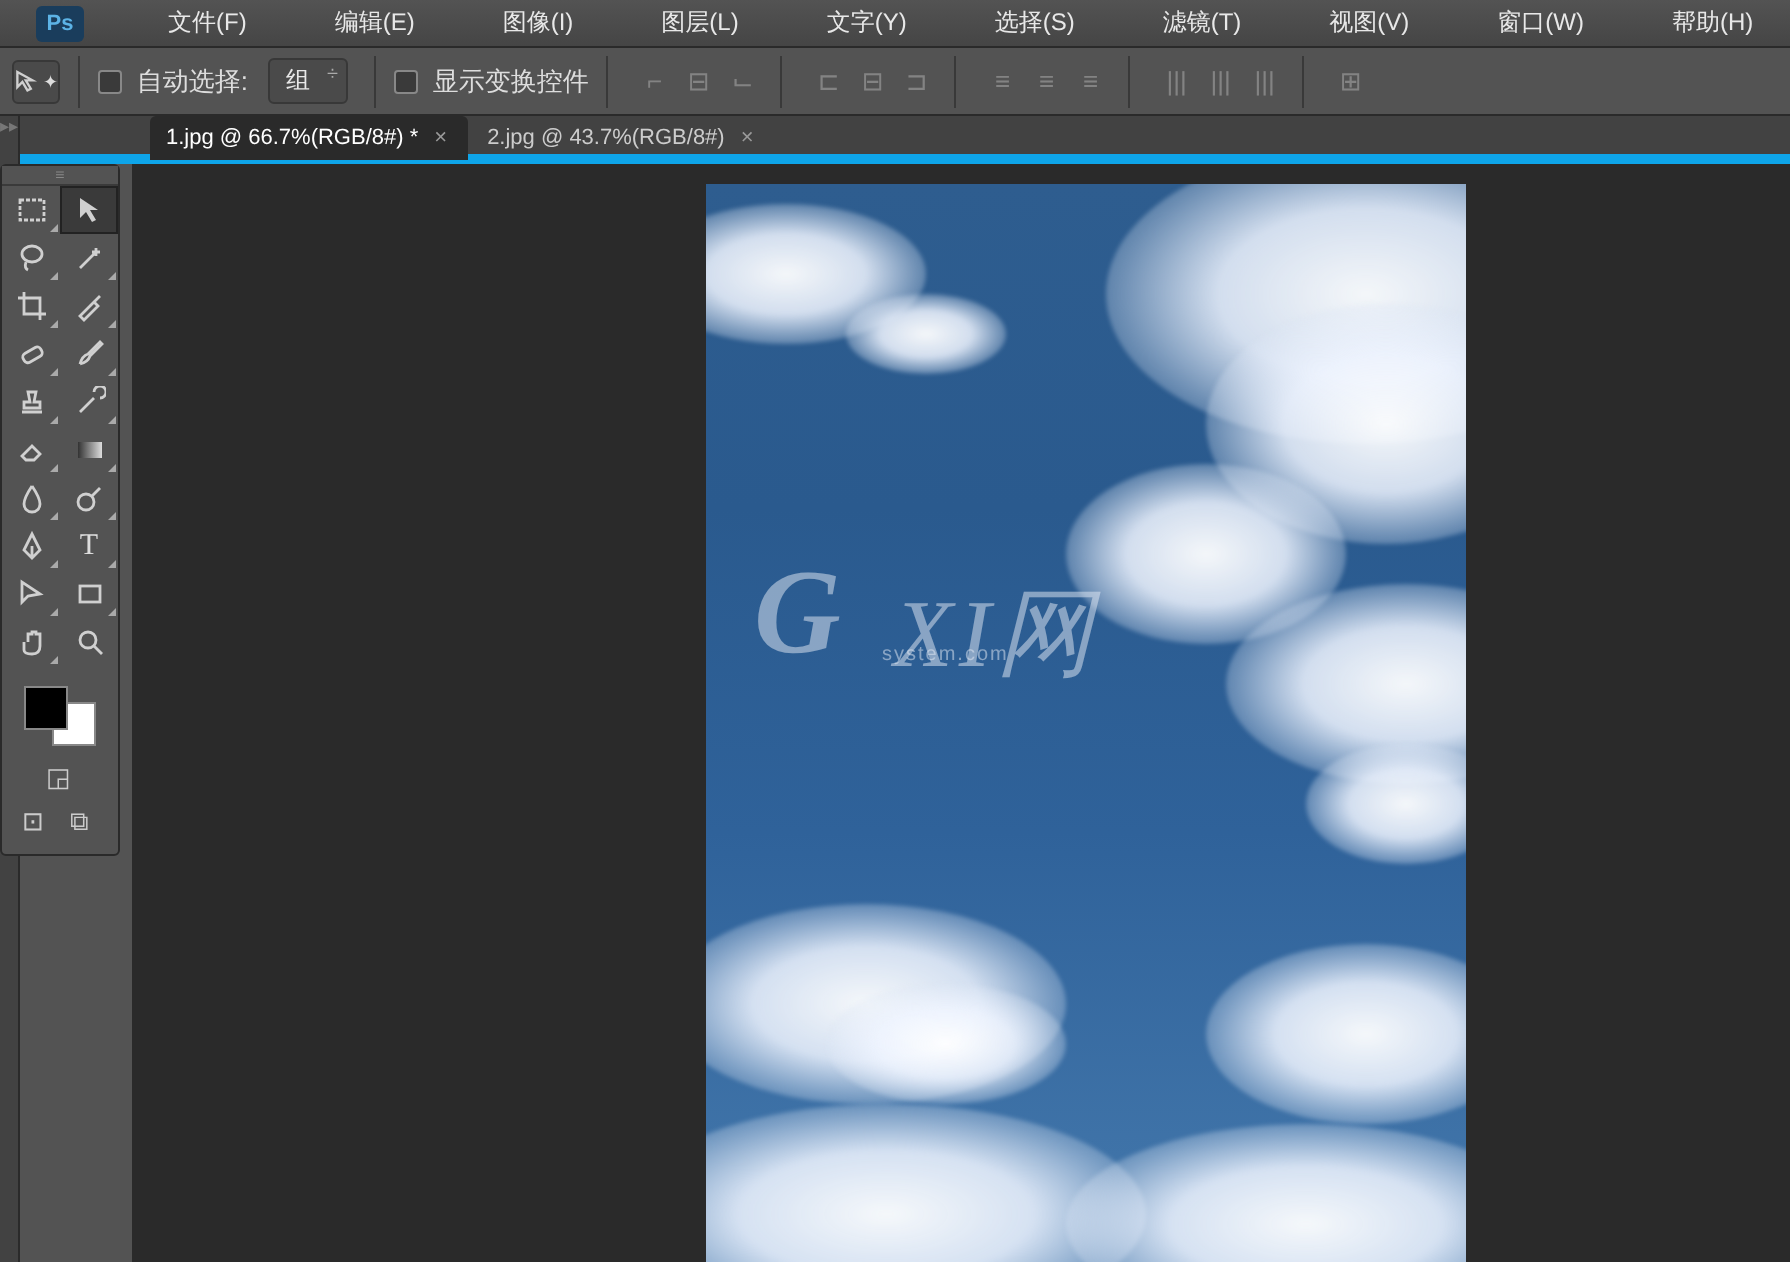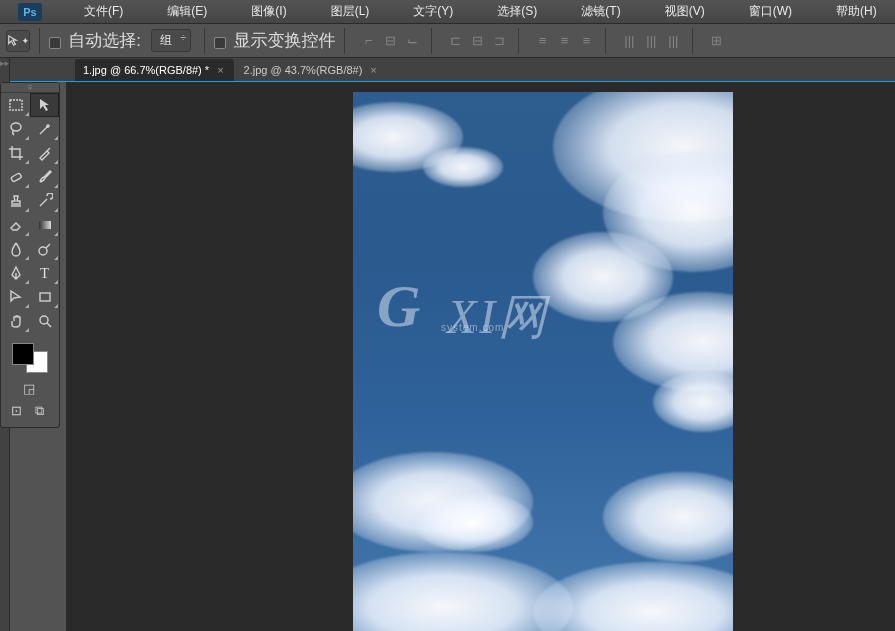--- a/index.html
+++ b/index.html
@@ -62,21 +62,21 @@
     }
     .opt-checkbox {
       width: 12px; height: 12px;
       border: 1px solid #888;
       background: #3a3a3a;
       display: inline-block;
       margin-right: 4px;
       vertical-align: middle;
       border-radius: 2px;
     }
-    .opt-label { color: #ddd; font-size: 17px; }
+    .opt-label { color: #ddd; font-size: 13px; }
     .opt-select {
       background: #4a4a4a;
       border: 1px solid #383838;
       border-radius: 3px;
       padding: 2px 18px 2px 8px;
       color: #e8e8e8;
       font-size: 12px;
       position: relative;
       margin: 0 4px;
     }
@@ -96,23 +96,23 @@
       opacity: 0.35;
       font-size: 13px;
       color: #ddd;
     }
     
     
     .tab-strip {
       height: 24px;
       background: #424242;
       display: flex;
-      align-items: flex-end;
+      align-items: flex-start;
       padding-left: 75px;
-      border-bottom: 1px solid #0ea5e9;
+      border-bottom: 5px solid #0ea5e9;
     }
     .doc-tab {
       height: 22px;
       padding: 0 8px;
       display: flex;
       align-items: center;
       font-size: 11px;
       color: #ccc;
       border-radius: 3px 3px 0 0;
       margin-right: 2px;

